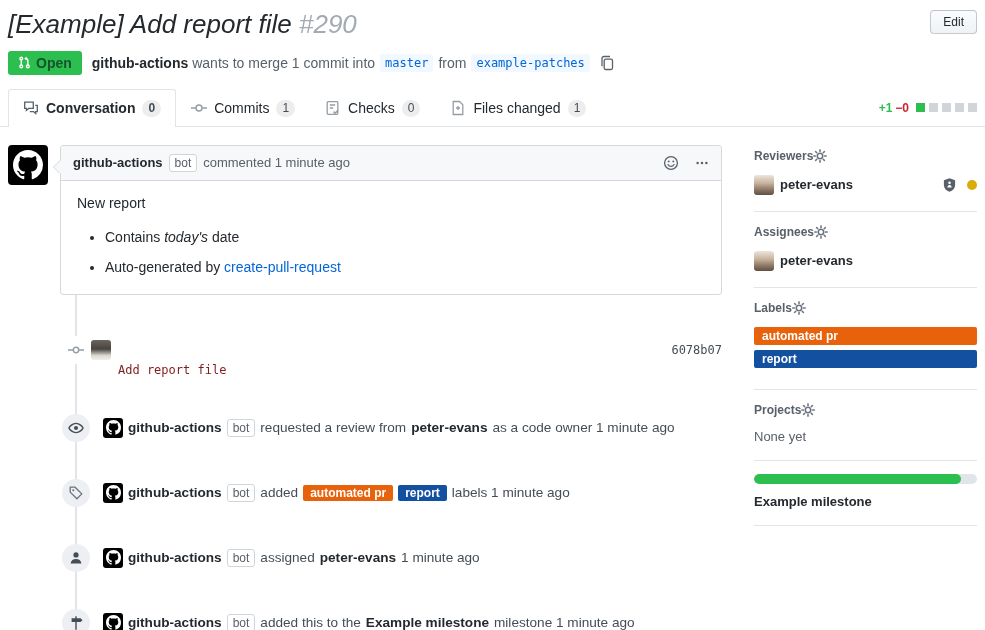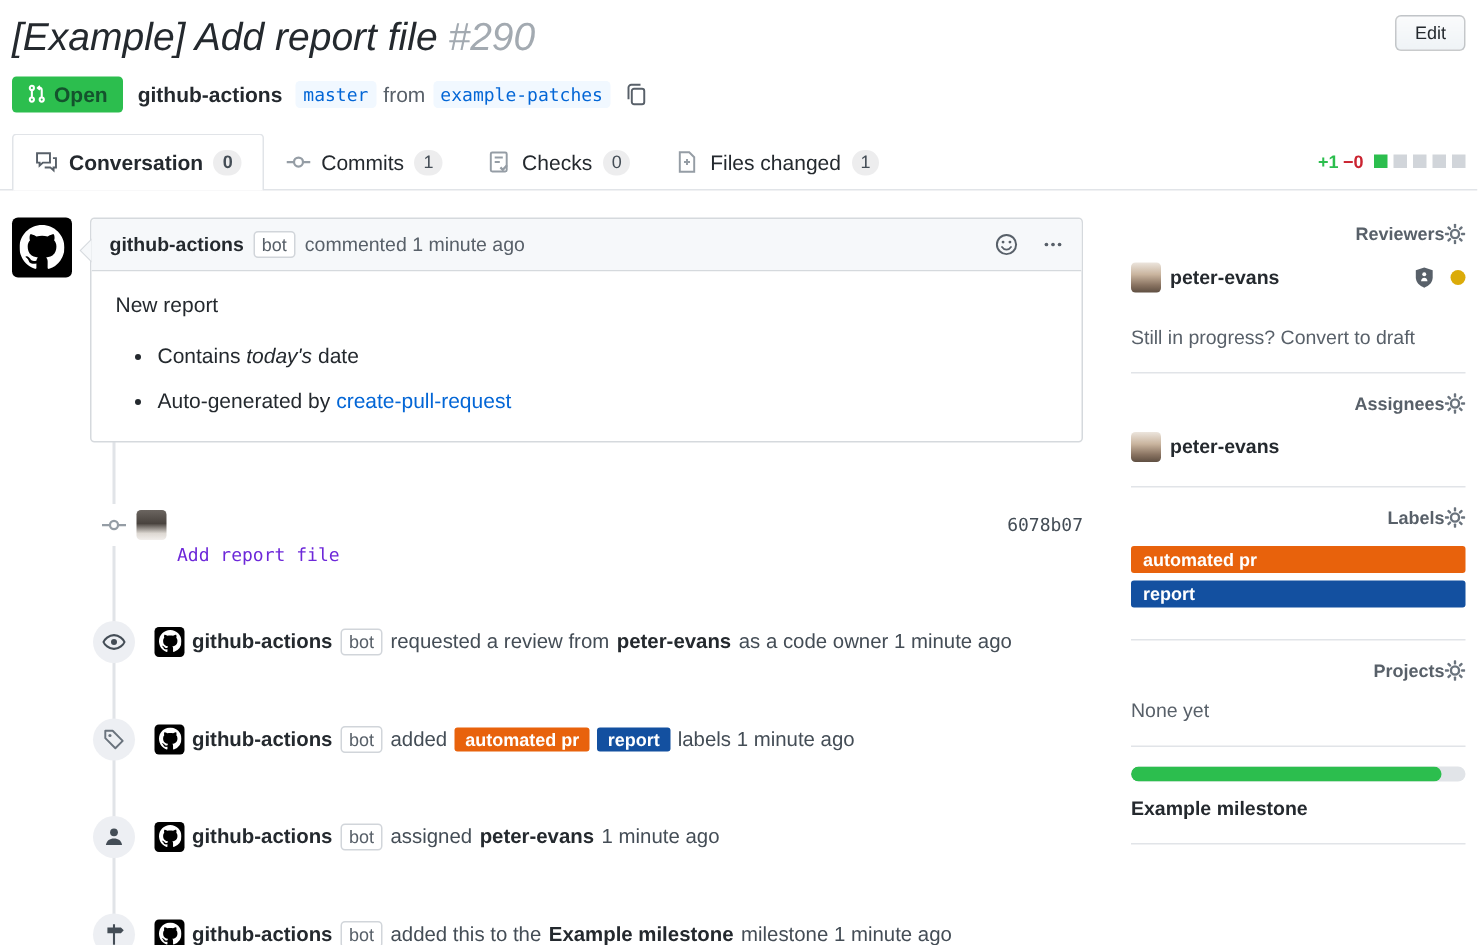--- a/index.html
+++ b/index.html
@@ -67,41 +67,41 @@
   .comment-body li:last-child { margin-bottom:0; }
   .link { color:#0366d6; text-decoration:none; cursor:pointer; }
 
   
   .timeline { position:relative; z-index:1; }
   .commit-row { display:flex; align-items:center; margin:28px 0 0; font-size:12px;
     font-family:"DejaVu Sans Mono", monospace; color:#444d56; }
   .commit-ico { margin-left:60px; background:#fff; padding:6px 0; color:#959da5; display:inline-flex; }
   .avatar-xs { width:20px; height:20px; border-radius:3px; margin:0 7px; flex:none;
     background:linear-gradient(180deg,#6b6560 0%,#49433e 45%,#ddd8d2 78%,#f2efec 100%); }
-  .commit-msg { color:#6d28d9; cursor:pointer;margin-top:40px; }
+  .commit-msg { color:#7f1d1d; cursor:pointer;margin-top:40px; }
   .commit-sha { margin-left:auto; color:#444d56; cursor:pointer; }
 
   .event-row { display:flex; align-items:center; margin-top:37px; font-size:13.6px; color:#444d56; }
   .event-badge { width:28px; height:28px; border-radius:50%; background:#edeff3; margin-left:54px;
     display:flex; align-items:center; justify-content:center; flex:none; color:#444d56; }
   .event-badge.light { color:#6a737d; }
   .event-text { display:flex; align-items:center; flex-wrap:nowrap; gap:5px; margin-left:13px; min-width:0; white-space:nowrap; }
   .avatar-octo-sm { width:20px; height:20px; border-radius:3px; background:#000; flex:none;
     display:flex; align-items:center; justify-content:center; }
   .avatar-octo-sm svg { width:15px; height:15px; fill:#fff; }
   .actor { font-weight:600; color:#24292e; cursor:pointer; }
   .strong { font-weight:600; color:#24292e; }
   .label-chip { display:inline-block; padding:1px 7px; border-radius:2px; color:#fff;
     font-size:12px; font-weight:600; cursor:pointer; }
 
   
   .sidebar { width:223px; flex:none; font-size:13px; }
   .sb-section { border-bottom:1px solid #e1e4e8; padding:13px 0 16px; }
   .sb-section:first-child { padding-top:4px; }
-  .sb-head { display:flex; align-items:center; justify-content:flex-end;
+  .sb-head { display:flex; align-items:center; justify-content:flex-start;
     font-size:12px; font-weight:600; color:#586069; margin-bottom:12px; cursor:pointer; }
   .gear { color:#6a737d; display:inline-flex; }
   .sb-user { display:flex; align-items:center; gap:6px; font-weight:600; color:#24292e; cursor:pointer; }
   .avatar-photo { width:20px; height:20px; border-radius:3px; flex:none;
     background:linear-gradient(180deg,#ece5dd 0%,#c9b49e 40%,#8a7462 75%,#5f4f42 100%); }
   .rev-icons { margin-left:auto; display:flex; align-items:center; gap:10px; }
   .shield { color:#586069; display:inline-flex; }
   .dot-pending { width:10px; height:10px; border-radius:50%; background:#dbab09; }
   .sb-hint { margin-top:22px; color:#586069; font-size:13px; }
   .sb-hint a { color:#586069; text-decoration:none; cursor:pointer; }
@@ -130,20 +130,21 @@
               <circle cx="4" cy="12.8" r="1.7"></circle>
               <circle cx="12.1" cy="12.8" r="1.7"></circle>
               <path d="M8.8 3.2h1.4a1.9 1.9 0 0 1 1.9 1.9V11"></path>
               <path d="M10.6 1.6 8.8 3.2l1.8 1.6" stroke-width="1.4"></path>
             </g>
           </svg>
       </span>
       <span>Open</span>
     </span>
     <span class="merge-author">github-actions</span>
+    <span>wants to merge 1 commit into</span>
     <span class="branch-chip">master</span>
     <span>from</span>
     <span class="branch-chip">example-patches</span>
     <button class="copy-icon-btn">
       <svg width="16" height="16" viewBox="0 0 16 16">
           <g fill="none" stroke="currentColor" stroke-width="1.3">
             <rect x="5.2" y="4.2" width="8.3" height="10.3" rx="1.5"></rect>
             <path d="M3 11.2V3.4A1.9 1.9 0 0 1 4.9 1.5H11"></path>
           </g>
         </svg>
@@ -385,24 +386,20 @@
             <span class="shield">
               <svg width="15" height="16" viewBox="0 0 16 16">
                   <path d="M8 .8l6 2.1v5c0 3.6-2.5 6.1-6 7.3-3.5-1.2-6-3.7-6-7.3v-5z" fill="currentColor"></path>
                   <circle cx="8" cy="5.7" r="1.4" fill="#fff"></circle>
                   <path d="M5.7 10.6c.2-1.7 1.1-2.5 2.3-2.5s2.1.8 2.3 2.5z" fill="#fff"></path>
                 </svg>
             </span>
             <span class="dot-pending"></span>
           </span>
         </div>
-        <div class="sb-hint">
-          <span>Still in progress?</span>
-          <a>Convert to draft</a>
-        </div>
       </div>
 
       <div class="sb-section">
         <div class="sb-head">
           <span>Assignees</span>
           <span class="gear">
             <svg width="14" height="14" viewBox="0 0 16 16">
                 <g fill="currentColor">
                   <circle cx="8" cy="8" r="3.1" fill="none" stroke="currentColor" stroke-width="1.8"></circle>
                   <rect x="7.1" y="0.2" width="1.8" height="3.2" rx="0.6"></rect>

